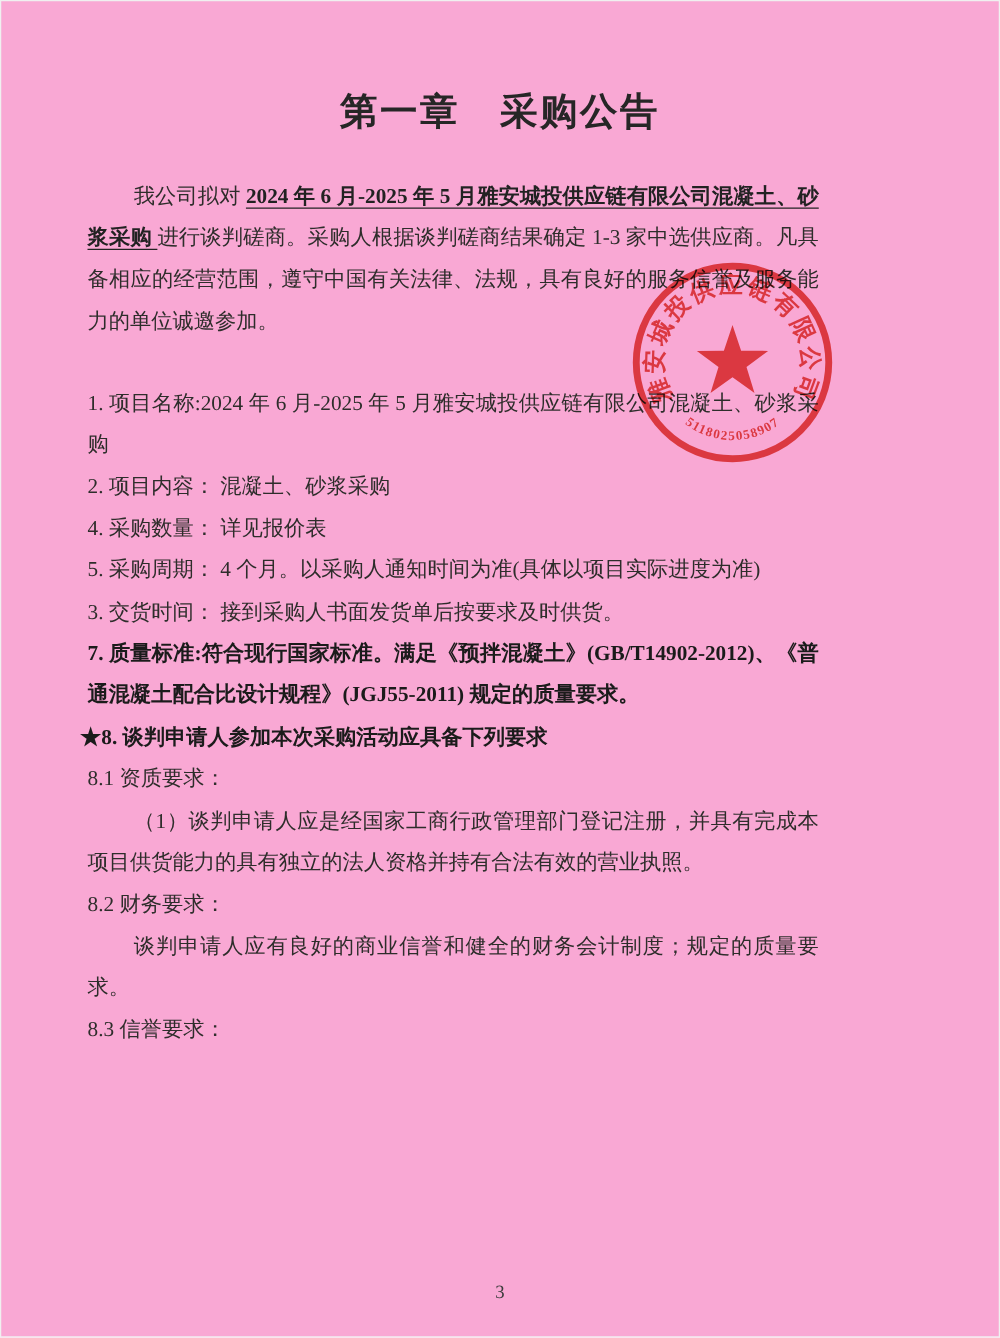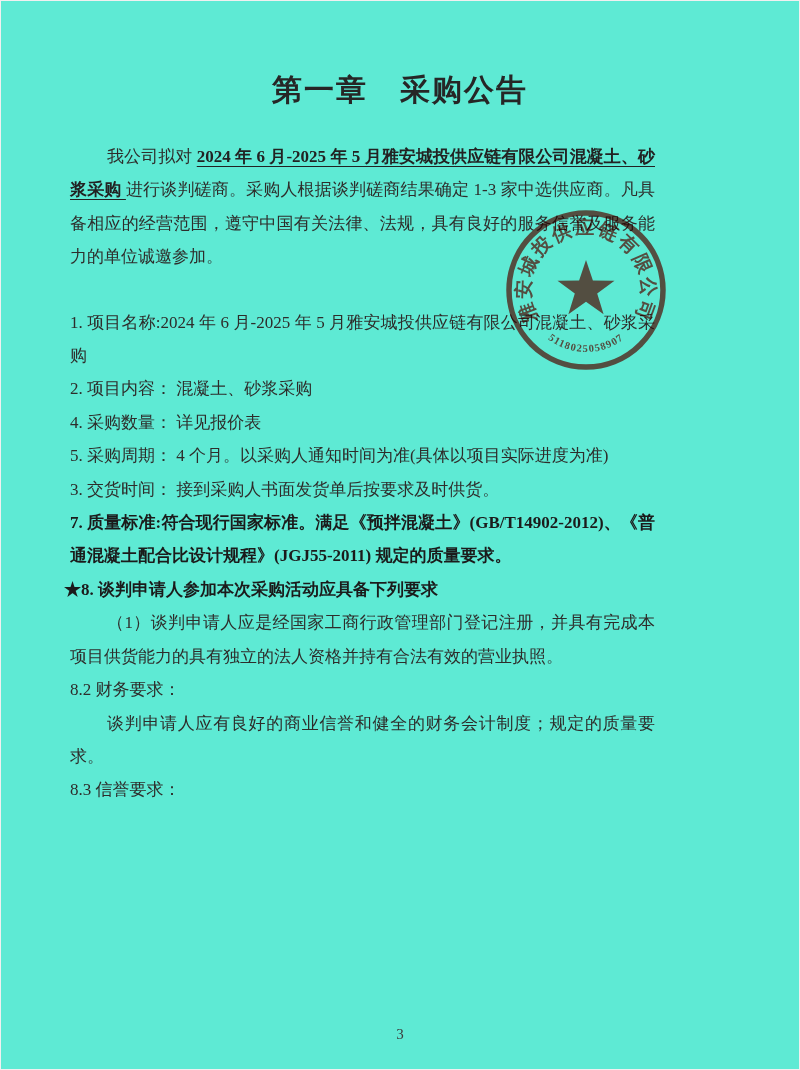--- a/index.html
+++ b/index.html
@@ -1,20 +1,20 @@
 <!DOCTYPE html>
 <html><head>
 <meta charset="utf-8">
 <style>
   html, body { margin: 0; padding: 0; background: #ffffff; }
   .page {
     position: relative;
     width: 800px;
     height: 1070px;
-    background: #5eead4;
+    background: #f9a8d4;
     overflow: hidden;
     font-family: "Liberation Serif", "DejaVu Serif", serif;
     color: #2e2d2b;
     box-shadow: inset 0 0 0 1px #f0f0f0;
   }
   .title {
     margin: 0;
     padding-top: 70px;
     text-align: center;
     font-size: 30px;
@@ -77,20 +77,21 @@
   <div class="content">
     <p class="intro"><span>我公司拟对 </span><span class="u">2024 年 6 月-2025 年 5 月雅安城投供应链有限公司混凝土、砂浆采购 </span><span>进行谈判磋商。采购人根据谈判磋商结果确定 1-3 家中选供应商。凡具备相应的经营范围，遵守中国有关法律、法规，具有良好的服务信誉及服务能力的单位诚邀参加。</span></p>
 
     <p class="gap-before">1. 项目名称:2024 年 6 月-2025 年 5 月雅安城投供应链有限公司混凝土、砂浆采购</p>
     <p>2. 项目内容： 混凝土、砂浆采购</p>
     <p>4. 采购数量： 详见报价表</p>
     <p>5. 采购周期： 4 个月。以采购人通知时间为准(具体以项目实际进度为准)</p>
     <p>3. 交货时间： 接到采购人书面发货单后按要求及时供货。</p>
     <p class="bold">7. 质量标准:符合现行国家标准。满足《预拌混凝土》(GB/T14902-2012)、《普通混凝土配合比设计规程》(JGJ55-2011) 规定的质量要求。</p>
     <p class="bold star">★8. 谈判申请人参加本次采购活动应具备下列要求</p>
+    <p>8.1 资质要求：</p>
     <p class="indent">（1）谈判申请人应是经国家工商行政管理部门登记注册，并具有完成本项目供货能力的具有独立的法人资格并持有合法有效的营业执照。</p>
     <p>8.2 财务要求：</p>
     <p class="indent">谈判申请人应有良好的商业信誉和健全的财务会计制度；规定的质量要求。</p>
     <p>8.3 信誉要求：</p>
   </div>
 
   <svg class="seal" viewBox="0 0 190 190" xmlns="http://www.w3.org/2000/svg">
     <defs>
       <path id="sealTextArc" d="M 47.5 124.7 A 56 56 0 1 1 142.5 124.7" fill="none"></path>
       <path id="sealNumArc" d="M 55.1 142.5 A 62 62 0 0 0 134.9 142.5" fill="none"></path>

